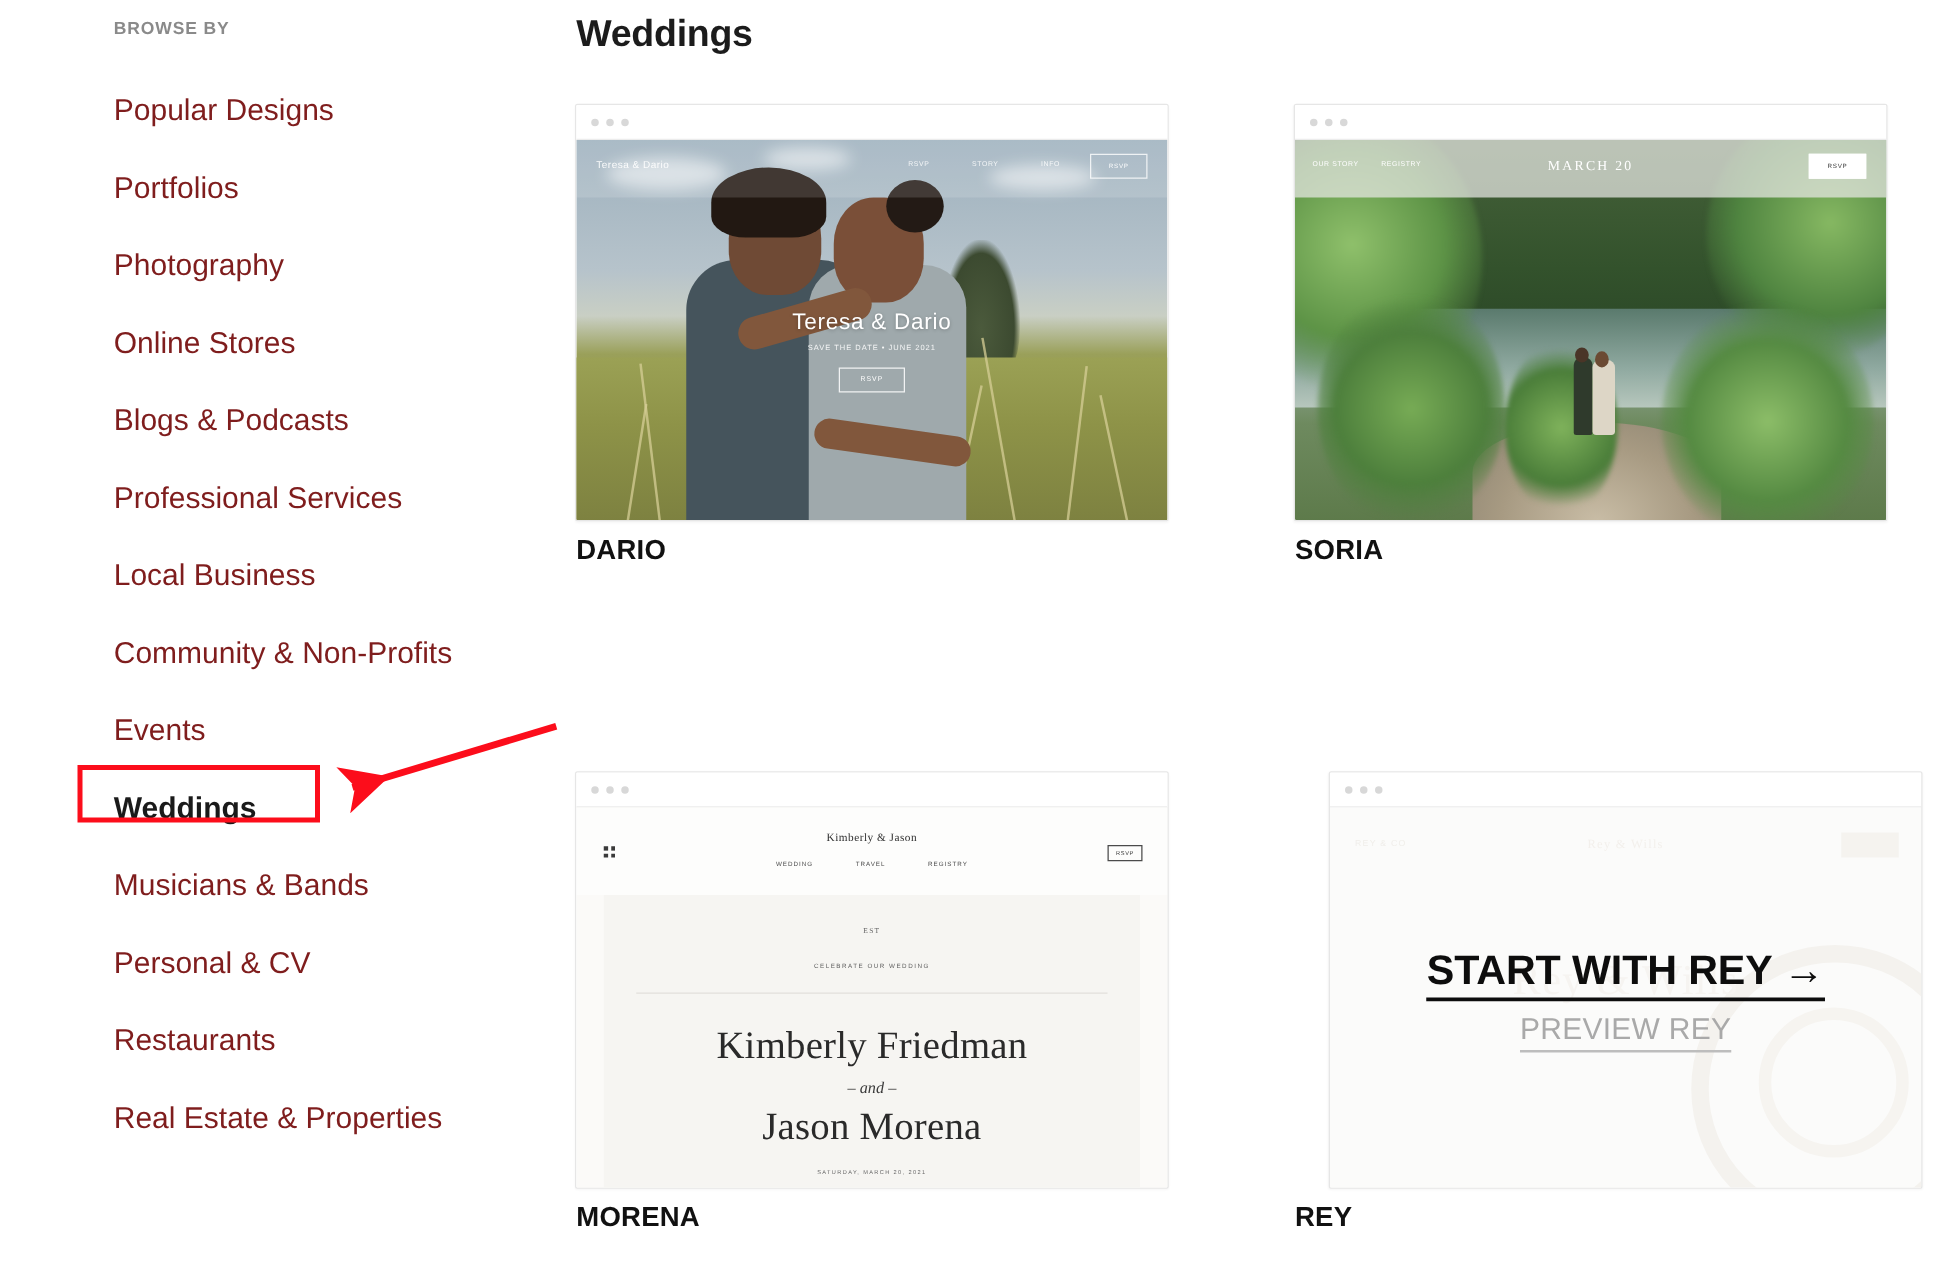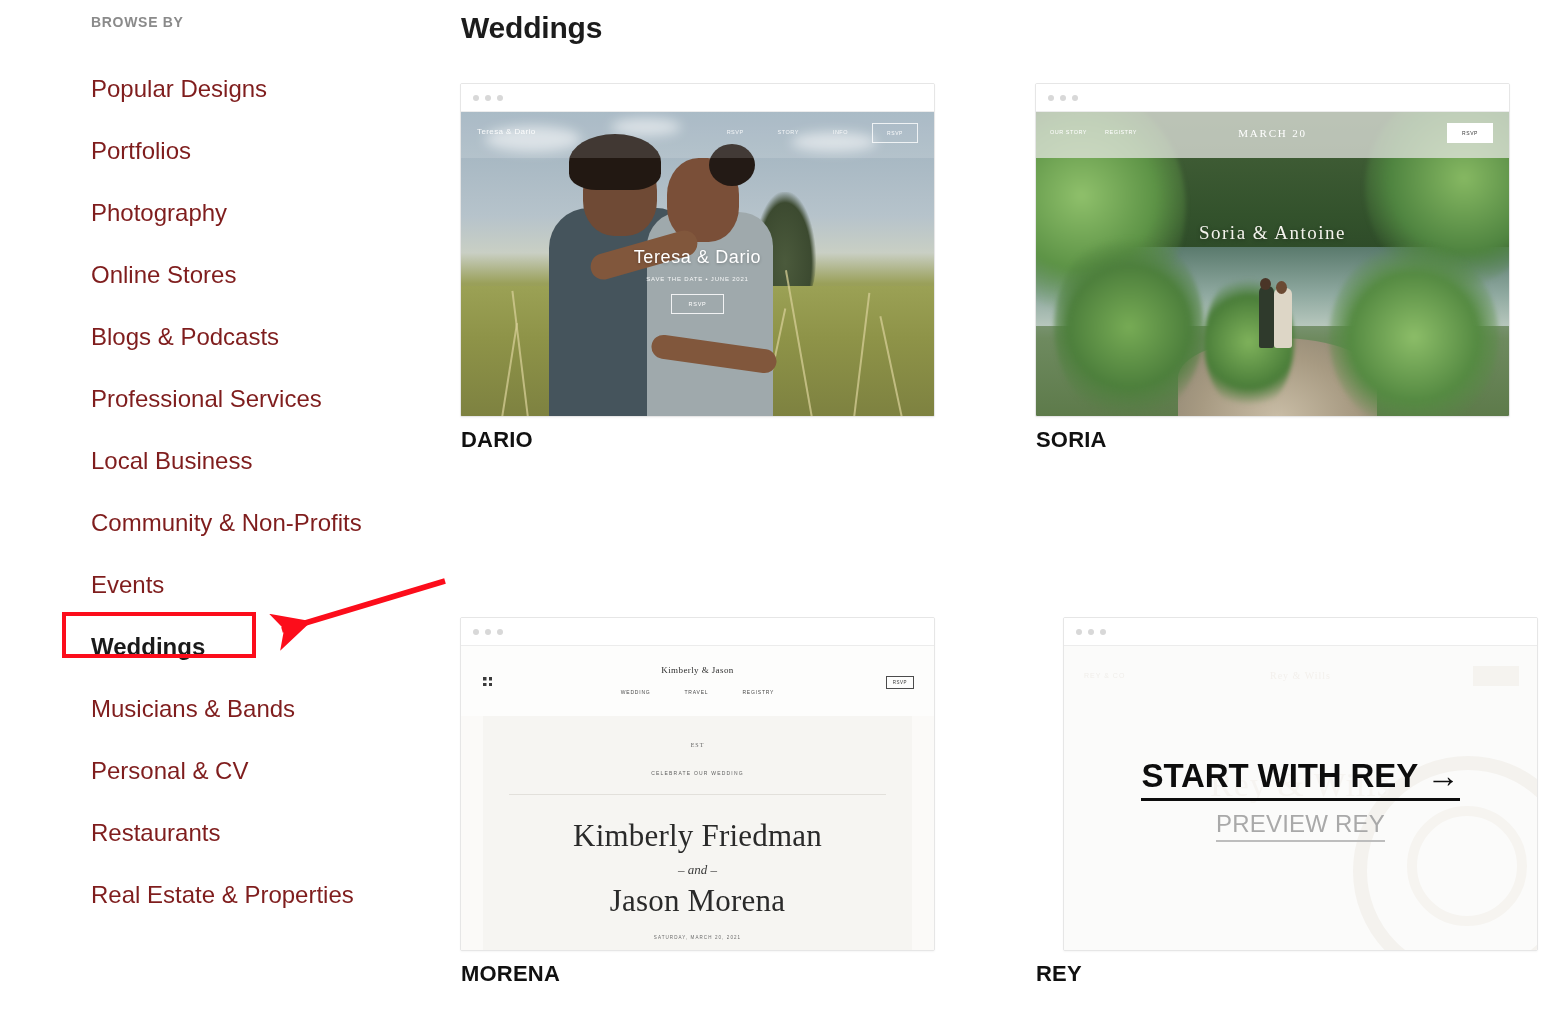--- a/index.html
+++ b/index.html
@@ -297,21 +297,20 @@
               <div class="s-head-a"></div>
               <div class="s-head-b"></div>
 
               <div class="soria-banner"></div>
               <div class="soria-left">
                 <span>OUR STORY</span>
                 <span>REGISTRY</span>
               </div>
               <div class="soria-date">MARCH 20</div>
               <div class="mini-rsvp solid">RSVP</div>
-              <div class="soria-names">Soria &amp; Antoine</div>
             </div>
           </div>
         </div>
         <div class="card-label">SORIA</div>
       </div>
 
       <div class="card c2">
         <div class="browser">
           <div class="chrome">
             <span class="dot d1"></span>

